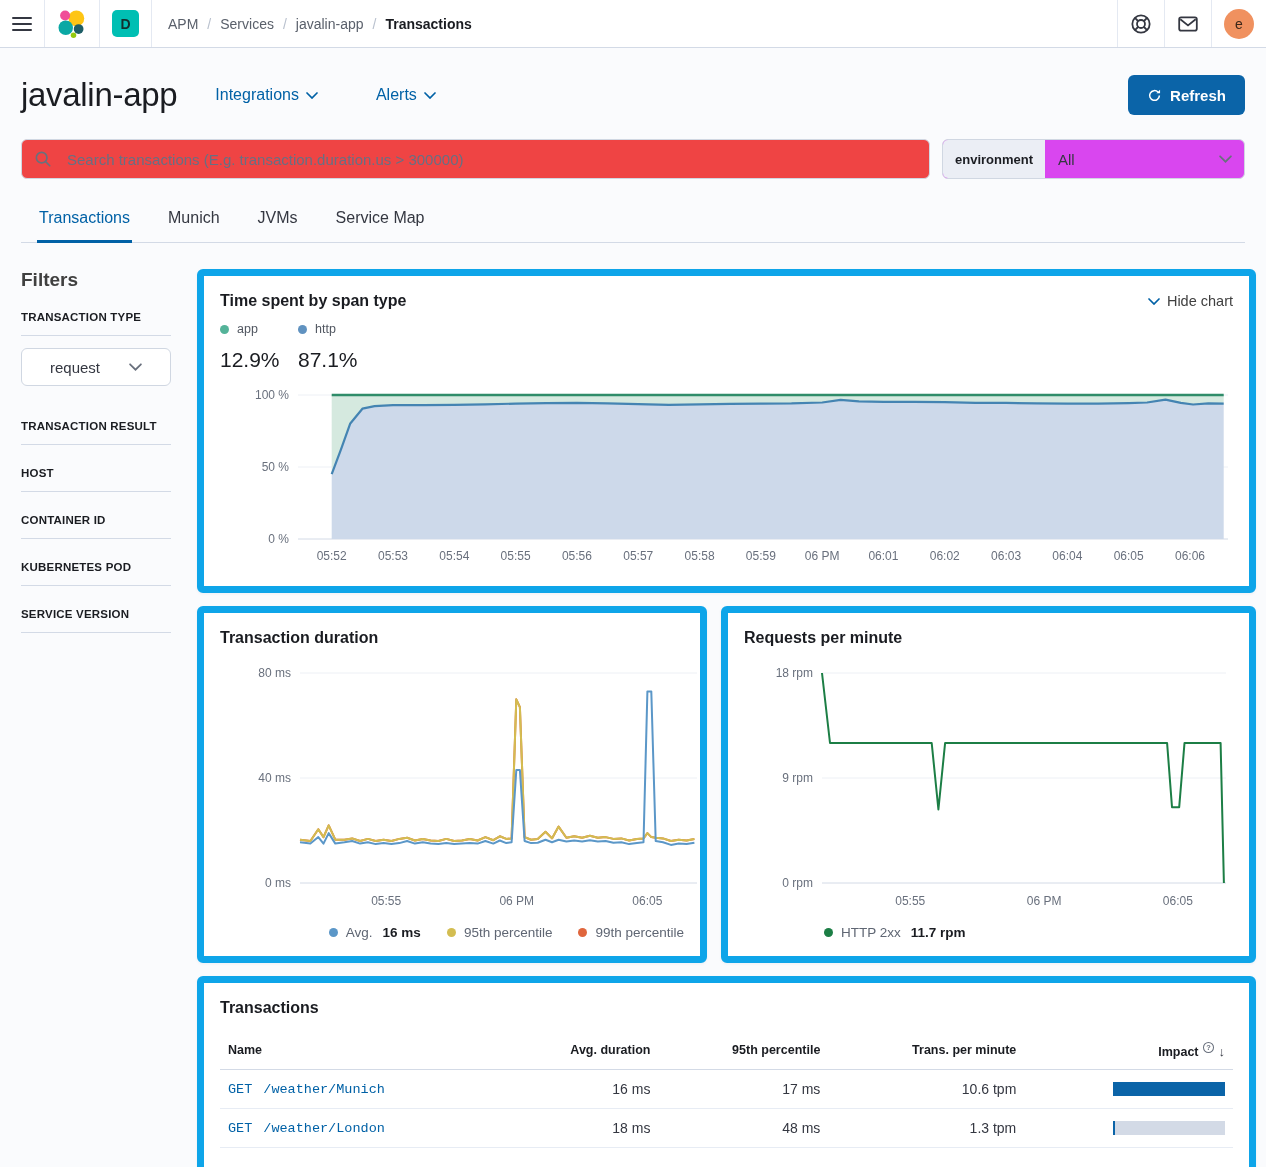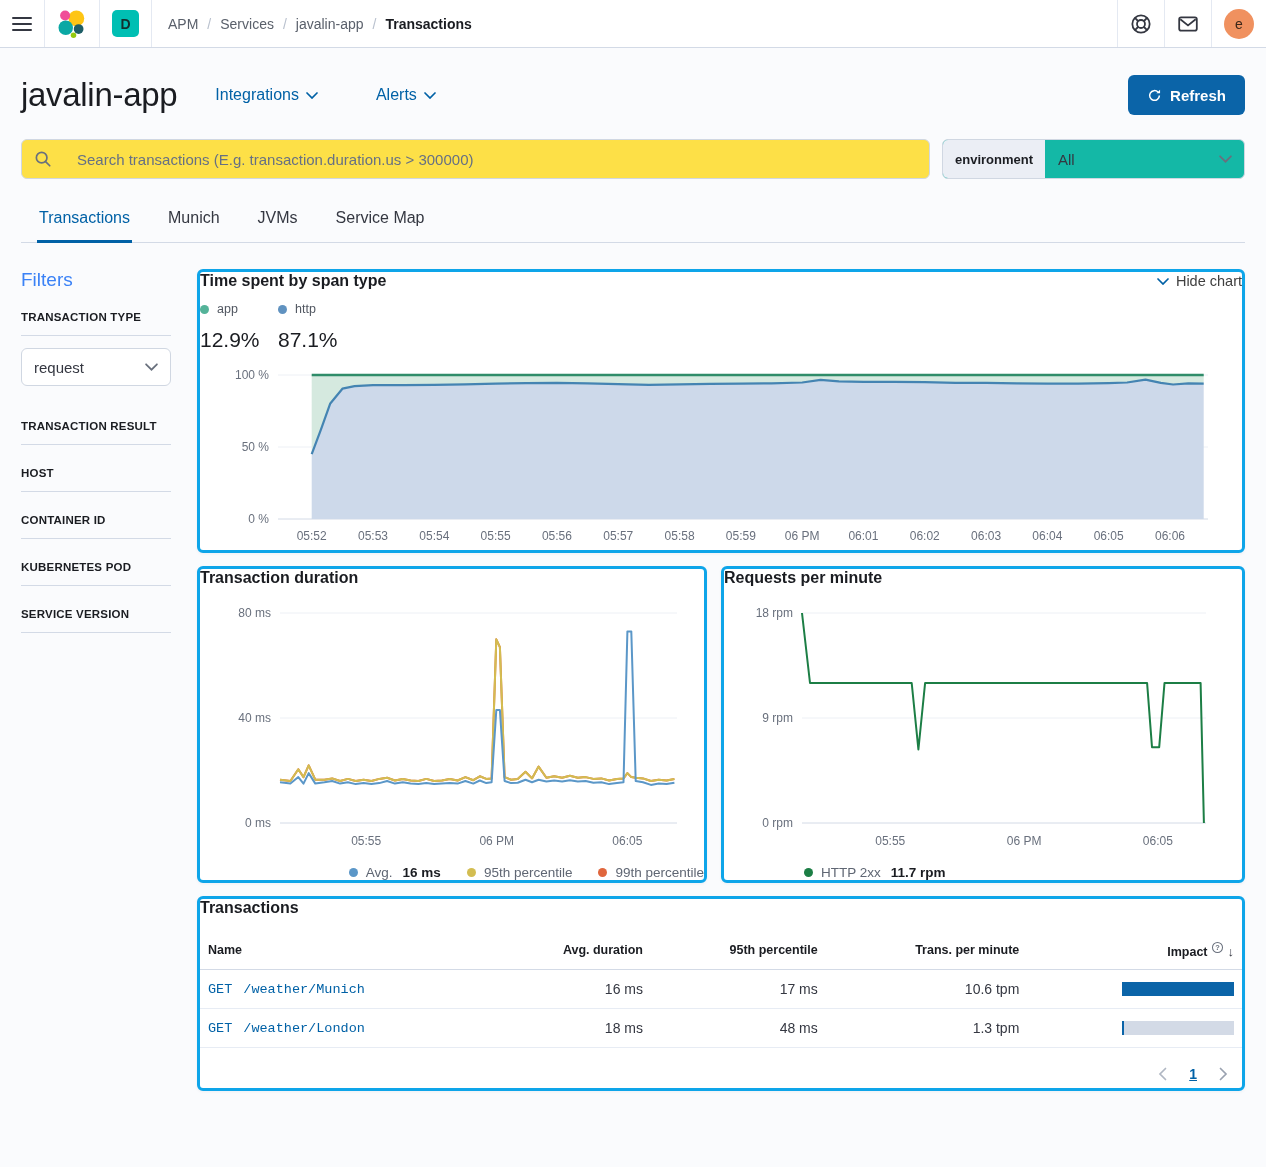--- a/index.html
+++ b/index.html
@@ -29,44 +29,44 @@
   .blue-link { color:#0061a6; font-size:16px; display:flex; align-items:center; gap:7px; cursor:pointer; text-decoration:none; }
   .hdr-right { margin-left:auto; display:flex; gap:8px; align-items:center; }
   .datepicker { width:466px; height:40px; background:#fff; border:1px solid #d3dae6; border-radius:6px; display:flex; align-items:stretch; overflow:hidden; }
   .dp-quick { display:flex; align-items:center; gap:7px; padding:0 11px; background:#f5f7fc; border-right:1px solid #d3dae6; cursor:pointer; }
   .dp-value { flex:1; display:flex; align-items:center; padding:0 13px; font-size:15px; color:#343741; cursor:pointer; }
   .dp-show { display:flex; align-items:center; padding-right:14px; color:#0061a6; font-size:15px; font-weight:500; cursor:pointer; }
   .refresh-btn { height:40px; min-width:117px; background:#0b64a8; border:none; border-radius:6px; color:#fff; font-size:15px; font-weight:600; font-family:inherit; display:flex; align-items:center; justify-content:center; gap:8px; cursor:pointer; }
 
   
   .search-row { display:flex; gap:12px; margin-top:24px; }
-  .search-box { flex:1; height:40px; background:#fde047; border:1px solid #d0d7e2; border-radius:6px; display:flex; align-items:center; padding:0 12px; gap:23px; }
+  .search-box { flex:1; height:40px; background:#ef4444; border:1px solid #d0d7e2; border-radius:6px; display:flex; align-items:center; padding:0 12px; gap:13px; }
   .search-box input { border:none; outline:none; flex:1; font-size:15px; font-family:inherit; color:#343741; background:transparent; }
   .search-box input::placeholder { color:#667084; }
-  .env-select { width:303px; height:40px; background:#14b8a6; border:1px solid #d0d7e2; border-radius:6px; display:flex; align-items:stretch; overflow:hidden; cursor:pointer; }
+  .env-select { width:303px; height:40px; background:#d946ef; border:1px solid #d0d7e2; border-radius:6px; display:flex; align-items:stretch; overflow:hidden; cursor:pointer; }
   .env-label { background:#ebeef5; display:flex; align-items:center; padding:0 12px; font-size:13px; font-weight:600; color:#1a1c21; }
   .env-value { flex:1; display:flex; align-items:center; padding:0 13px; font-size:15px; color:#343741; }
   .env-chev { display:flex; align-items:center; padding-right:12px; color:#69707d; }
 
   
   .tabs { display:flex; gap:34px; margin-top:22px; border-bottom:1px solid #d3dae6; padding-left:16px; }
   .tab { font-size:16px; color:#343741; padding:8px 2px 13px; cursor:pointer; border-bottom:3px solid transparent; margin-bottom:-1px; }
   .tab.active { color:#0061a6; border-bottom-color:#0061a6; }
 
   
   .content { display:flex; gap:26px; margin-top:26px; padding-bottom:16px; }
   .sidebar { width:150px; flex:none; }
-  .filters-h { font-size:19px; font-weight:400; color:#3b82f6; margin-bottom:20px; }
+  .filters-h { font-size:19px; font-weight:700; color:#404040; margin-bottom:20px; }
   .facet-label { font-size:11.5px; font-weight:700; color:#1a1c21; letter-spacing:0.2px; }
   .sidebar hr { border:none; border-top:1px solid #d3dae6; margin:12px 0; }
-  .type-select { height:38px; background:#fff; border:1px solid #d0d7e2; border-radius:6px; display:flex; align-items:center; justify-content:space-between; padding:0 12px; font-size:15px; color:#343741; cursor:pointer; margin-bottom:34px; }
+  .type-select { height:38px; background:#fff; border:1px solid #d0d7e2; border-radius:6px; display:flex; align-items:center; justify-content:space-between; padding:0 28px; font-size:15px; color:#343741; cursor:pointer; margin-bottom:34px; }
   .facet-item { margin-top:22px; }
 
   .main { flex:1; display:flex; flex-direction:column; gap:13px; }
-  .panel { background:#fff; border:3px solid #0ea5e9; border-radius:6px; box-shadow:0 1px 3px rgba(101,119,145,0.08); }
+  .panel { background:#fff; border:7px solid #0ea5e9; border-radius:6px; box-shadow:0 1px 3px rgba(101,119,145,0.08); padding:16px; }
   .panel-title { font-size:16px; font-weight:600; color:#1a1c21; }
   .panel-head { display:flex; align-items:center; justify-content:space-between; }
   .hide-link { color:#404040; font-size:14.5px; display:flex; align-items:center; gap:7px; cursor:pointer; }
 
   .legend-row { display:flex; margin-top:12px; }
   .legend-item { width:78px; display:flex; align-items:center; gap:8px; font-size:12.5px; color:#515761; }
   .dot { width:9px; height:9px; border-radius:50%; flex:none; }
   .pct-row { display:flex; margin-top:12px; }
   .pct { width:78px; font-size:21px; color:#1a1c21; }
   .chart-holder { margin-top:14px; }

